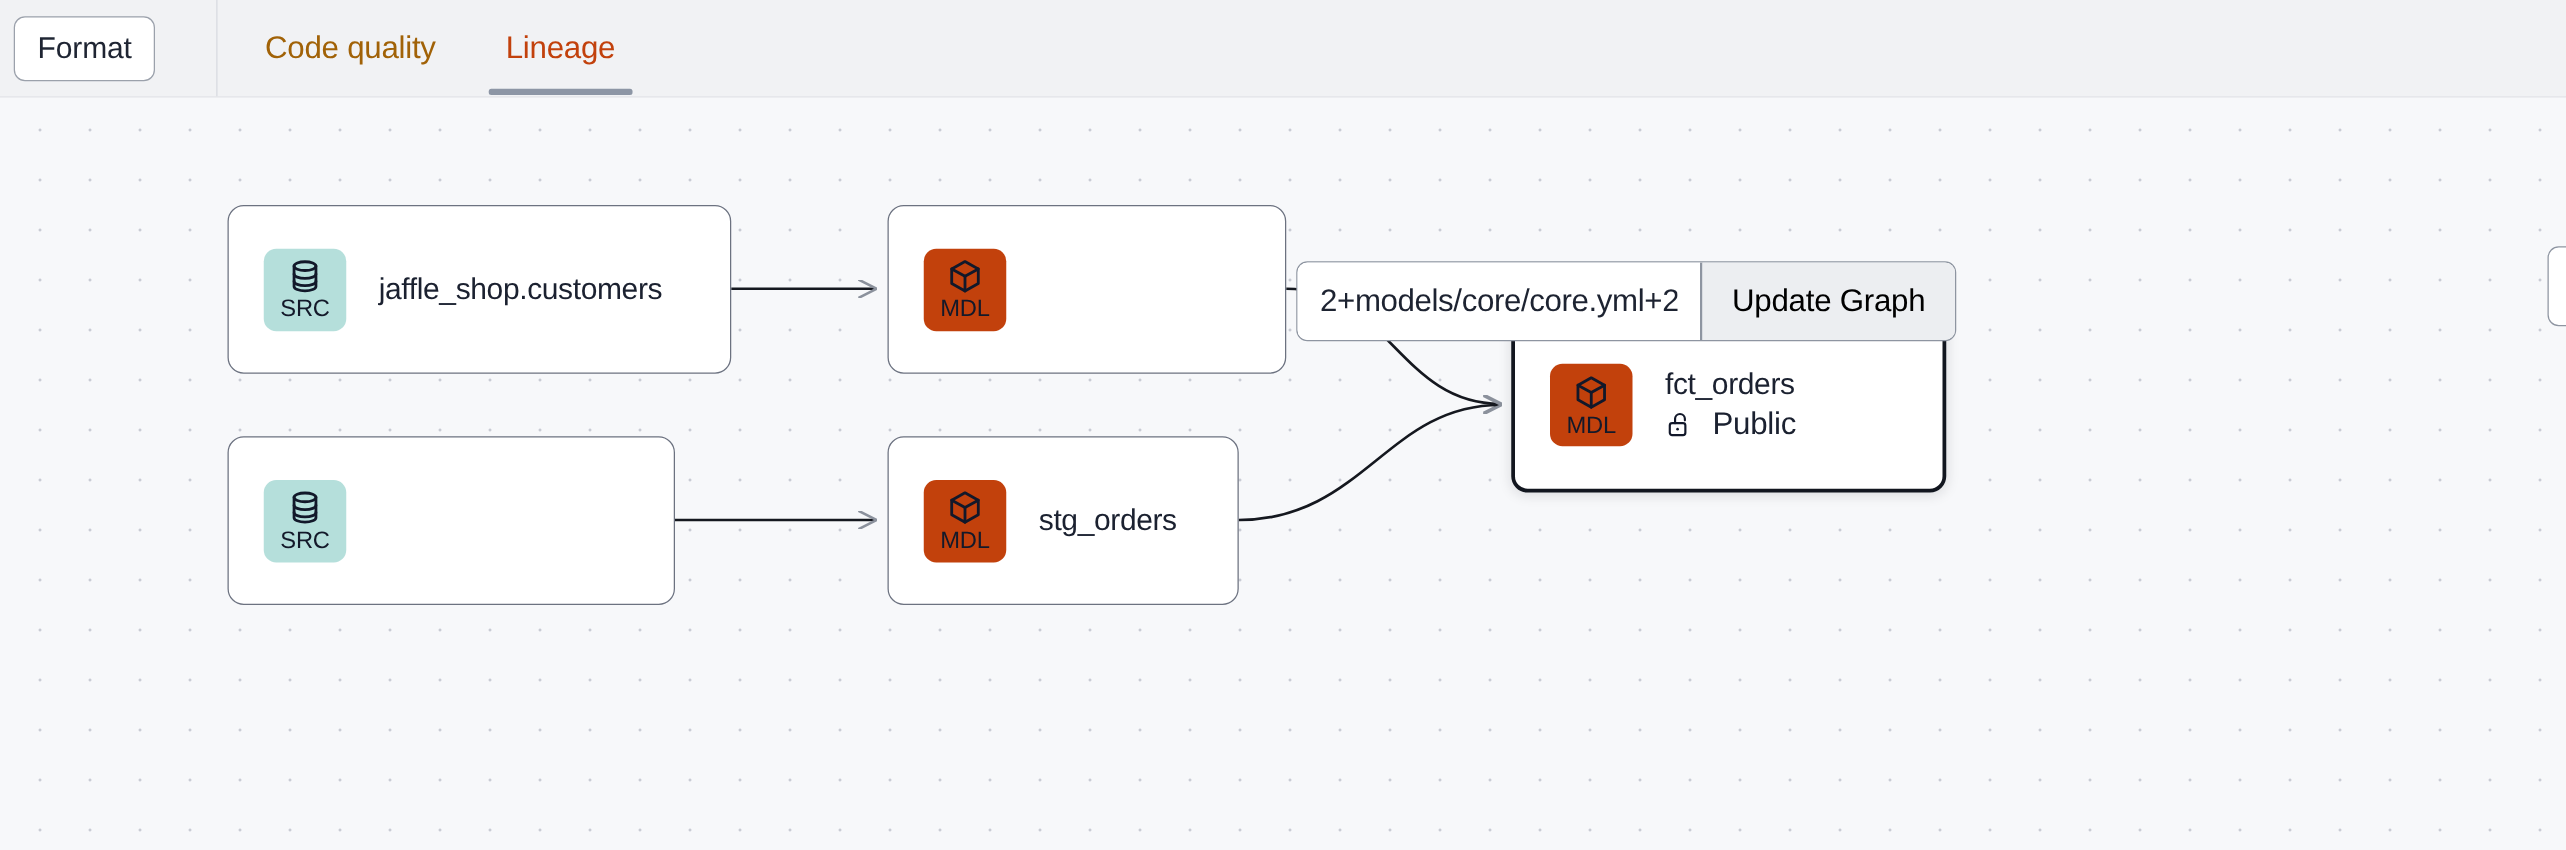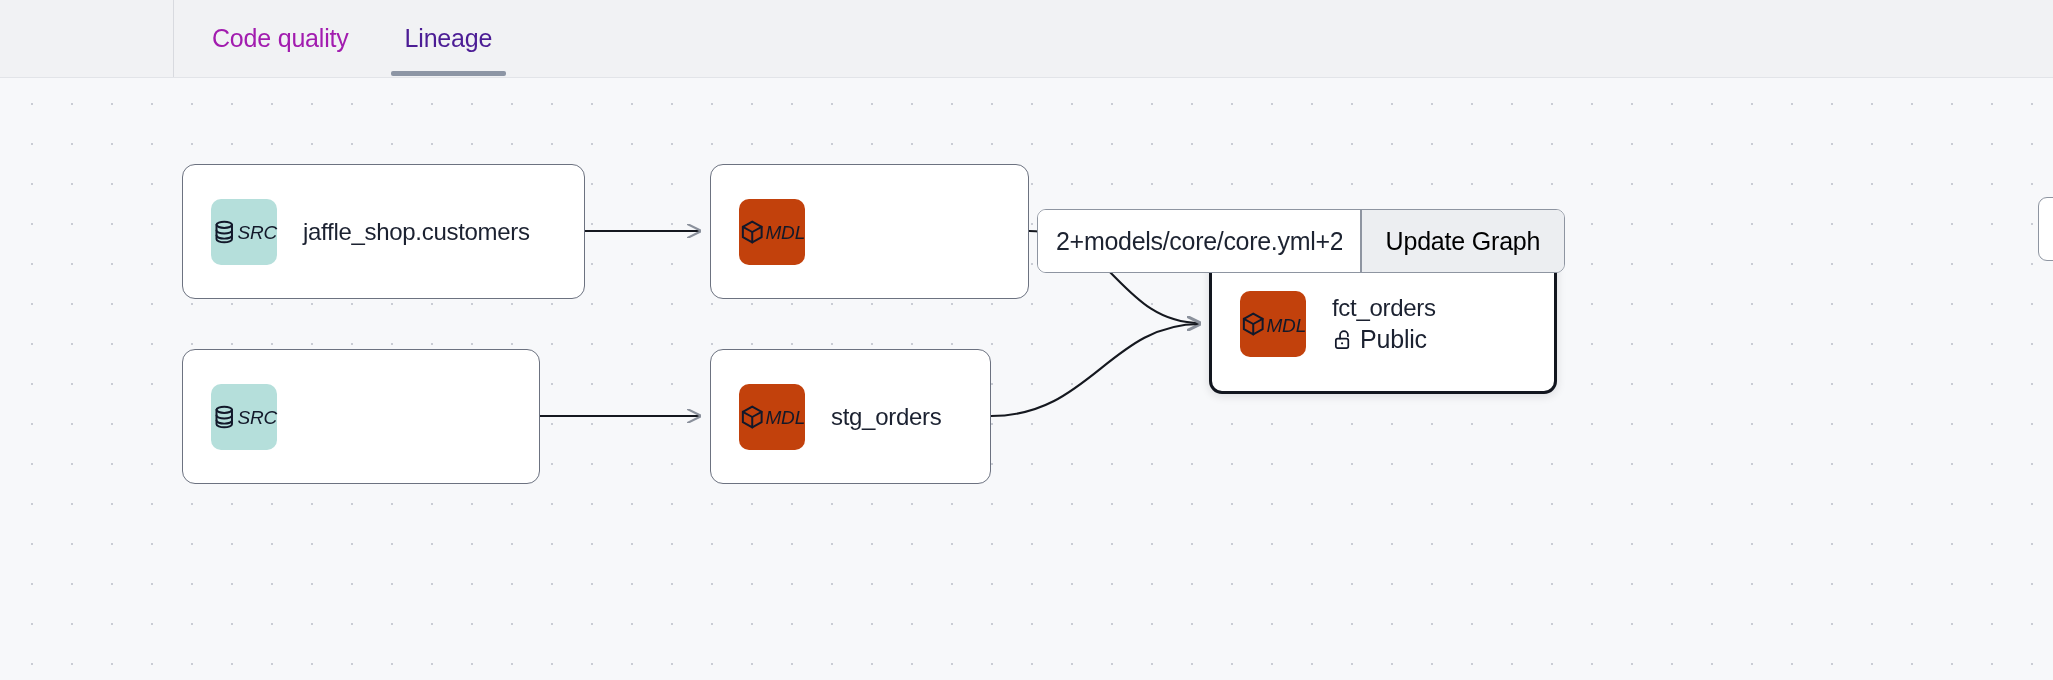--- a/index.html
+++ b/index.html
@@ -77,29 +77,29 @@
     align-items: stretch;
     padding-left: 10px;
   }
 
   .tab {
     position: relative;
     display: flex;
     align-items: center;
     padding: 0 28px;
     font-size: 25px;
-    color: #a21caf;
+    color: #a16207;
     cursor: pointer;
     letter-spacing: -0.2px;
     background: transparent;
     border: none;
     font-family: "Liberation Sans", sans-serif;
   }
 
-  .tab.active { color: #4c1d95; }
+  .tab.active { color: #c2410c; }
 
   .tab.active::after {
     content: "";
     position: absolute;
     left: 14px;
     right: 14px;
     bottom: 1px;
     height: 5px;
     background: #8d96a5;
     border-radius: 2px;
@@ -144,26 +144,25 @@
     border: 3px solid #12161f;
     box-shadow: 0 2px 10px rgba(20,24,34,0.13);
     z-index: 15;
   }
 
   .badge {
     width: 66px;
     height: 66px;
     border-radius: 10px;
     display: flex;
-    flex-direction: row;
+    flex-direction: column;
     align-items: center;
     justify-content: center;
     gap: 0px;
     flex: 0 0 auto;
-    font-style: italic;
   }
 
   .badge.src { background: #b5dfdb; }
   .badge.mdl { background: #c2410c; }
 
   .badge svg { display: block; }
 
   .badge-text {
     font-size: 19px;
     color: #13192a;
@@ -185,21 +184,21 @@
     color: #1b2130;
     line-height: 1.15;
     letter-spacing: -0.3px;
     white-space: nowrap;
     font-family: "Liberation Sans", sans-serif;
   }
 
   .node-sub {
     display: flex;
     align-items: center;
-    gap: 5px;
+    gap: 15px;
     font-size: 25px;
     color: #1b2130;
     line-height: 1.1;
     letter-spacing: -0.2px;
     white-space: nowrap;
   }
 
   .node-sub svg { display: block; flex: 0 0 auto; }
 
   
@@ -263,20 +262,23 @@
     z-index: 30;
   }
 </style>
 </head>
 <body>
 
 <div id="app">
 
   <div class="header">
 
+    <div class="header-left">
+      <button class="format-button">Format</button>
+    </div>
 
     <div class="header-divider"></div>
 
     <div class="tabs">
       <div class="tab">Code quality</div>
       <div class="tab active">Lineage</div>
     </div>
   </div>
 
   <div class="canvas">

